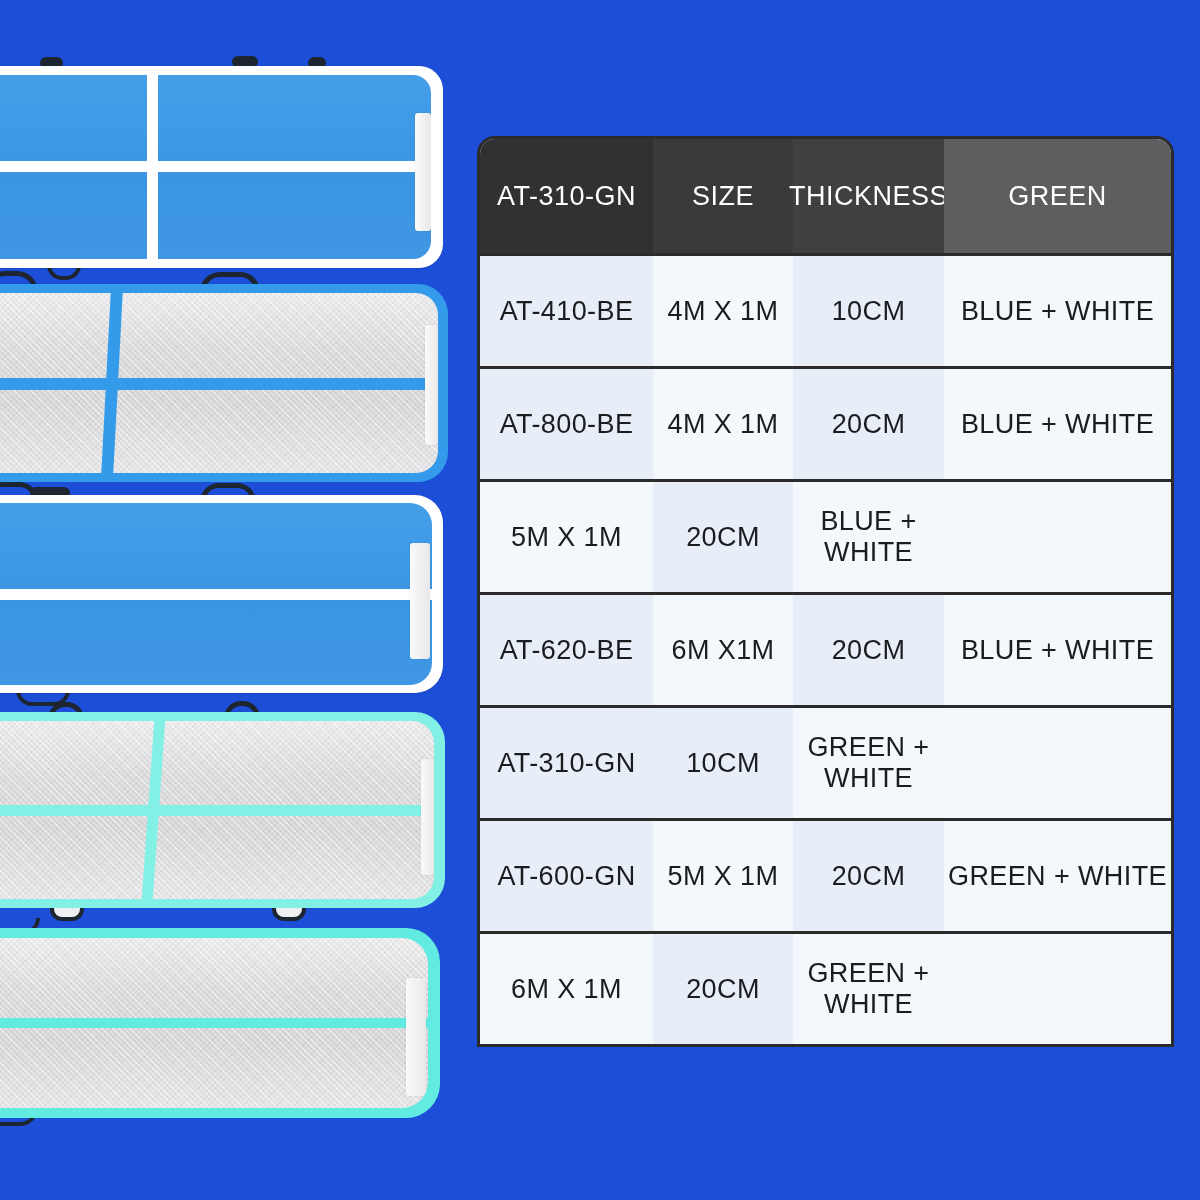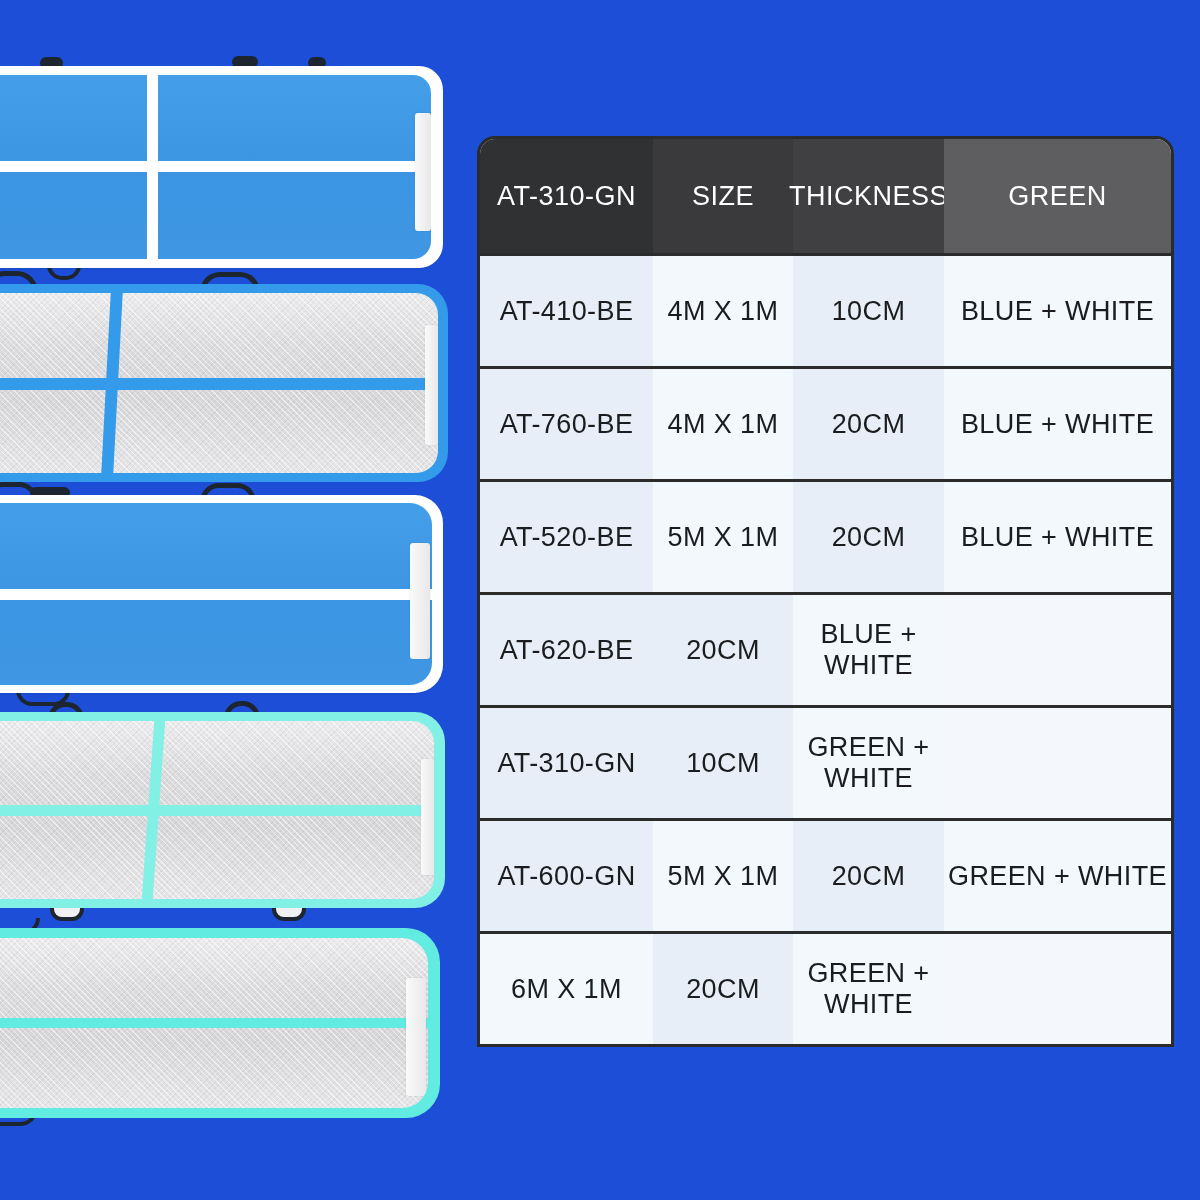--- a/index.html
+++ b/index.html
@@ -123,33 +123,33 @@
       <div class="hcell hc4">GREEN</div>
     </div>
 
     <div class="trow">
       <div class="cell c-odd">AT-410-BE</div>
       <div class="cell c-even">4M X 1M</div>
       <div class="cell c-odd">10CM</div>
       <div class="cell c-even">BLUE + WHITE</div>
     </div>
     <div class="trow">
-      <div class="cell c-odd">AT-760-BE</div>
+      <div class="cell c-odd">AT-800-BE</div>
       <div class="cell c-even">4M X 1M</div>
       <div class="cell c-odd">20CM</div>
       <div class="cell c-even">BLUE + WHITE</div>
     </div>
     <div class="trow">
-      <div class="cell c-odd">AT-520-BE</div>
       <div class="cell c-even">5M X 1M</div>
       <div class="cell c-odd">20CM</div>
       <div class="cell c-even">BLUE + WHITE</div>
     </div>
     <div class="trow">
       <div class="cell c-odd">AT-620-BE</div>
+      <div class="cell c-even">6M X1M</div>
       <div class="cell c-odd">20CM</div>
       <div class="cell c-even">BLUE + WHITE</div>
     </div>
     <div class="trow">
       <div class="cell c-odd">AT-310-GN</div>
       <div class="cell c-odd">10CM</div>
       <div class="cell c-even">GREEN + WHITE</div>
     </div>
     <div class="trow">
       <div class="cell c-odd">AT-600-GN</div>

